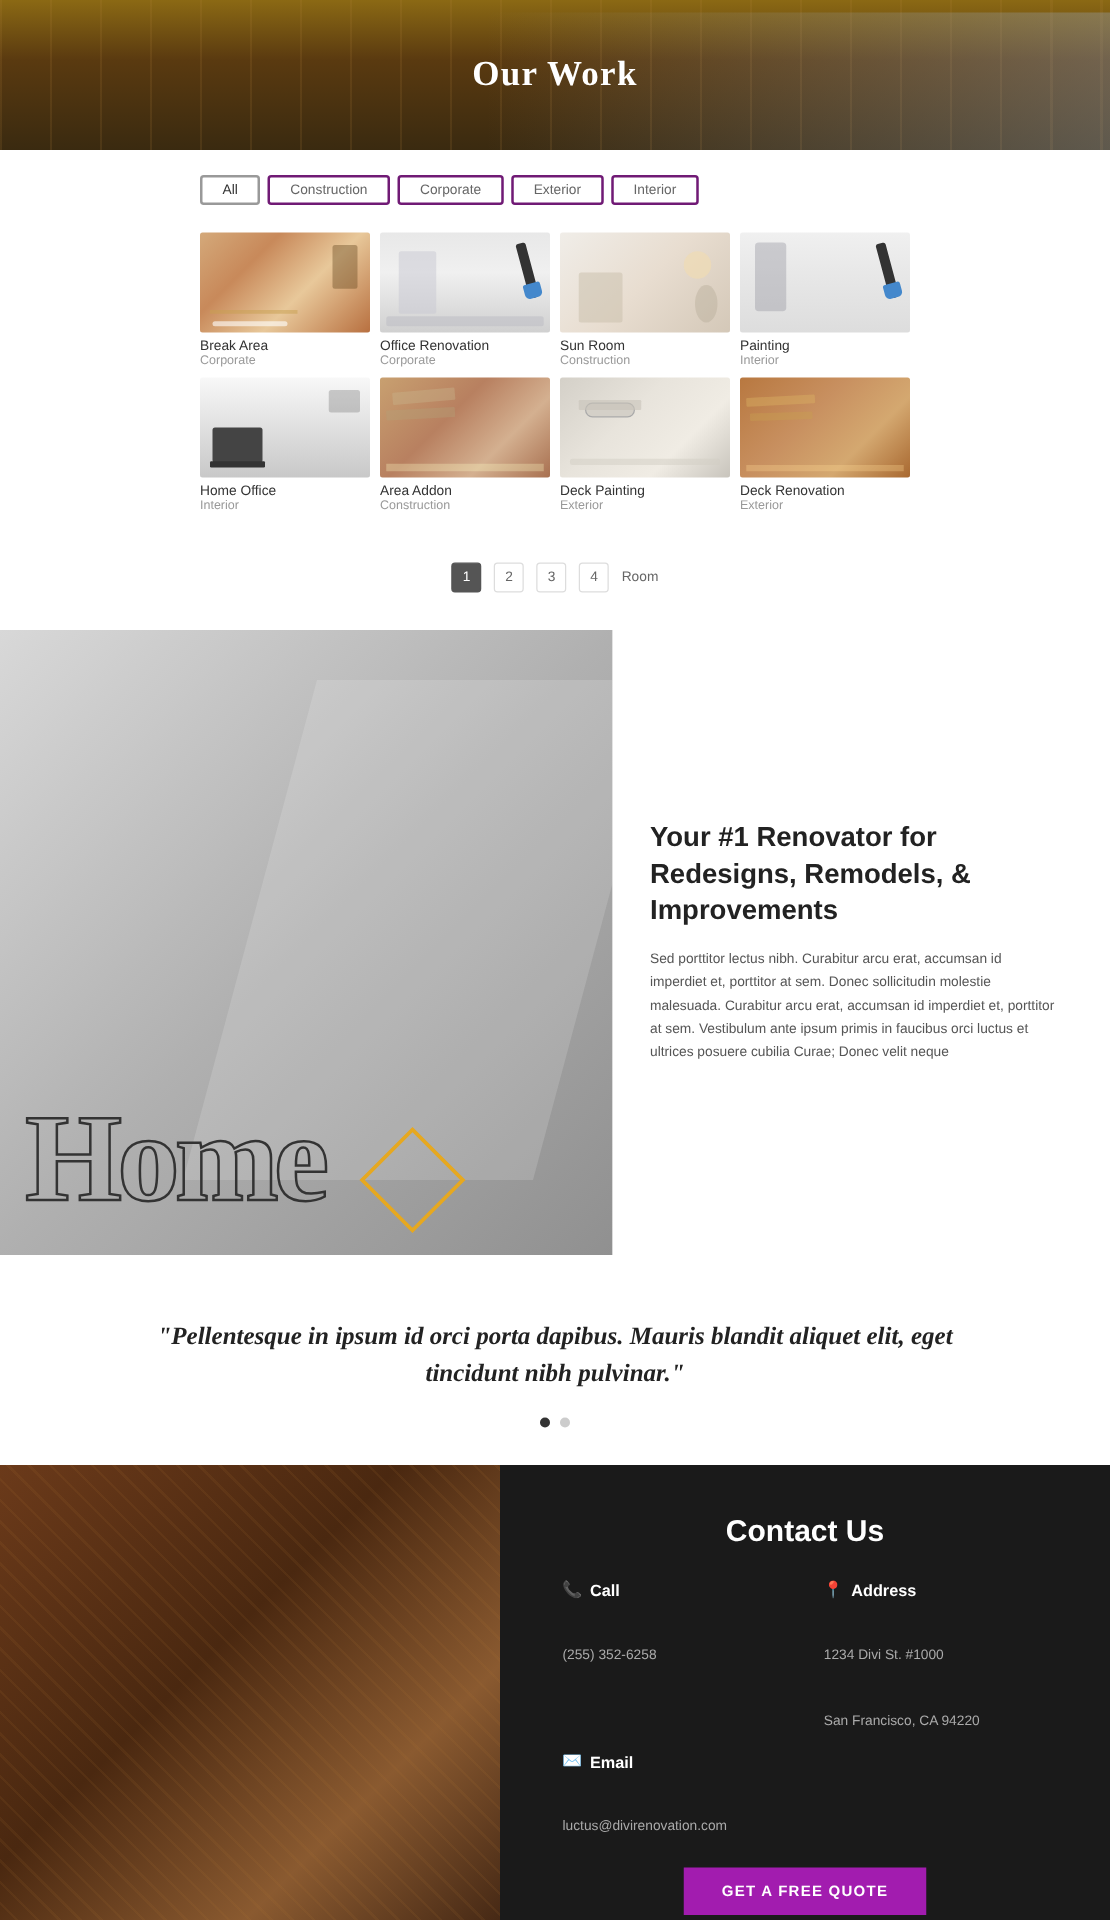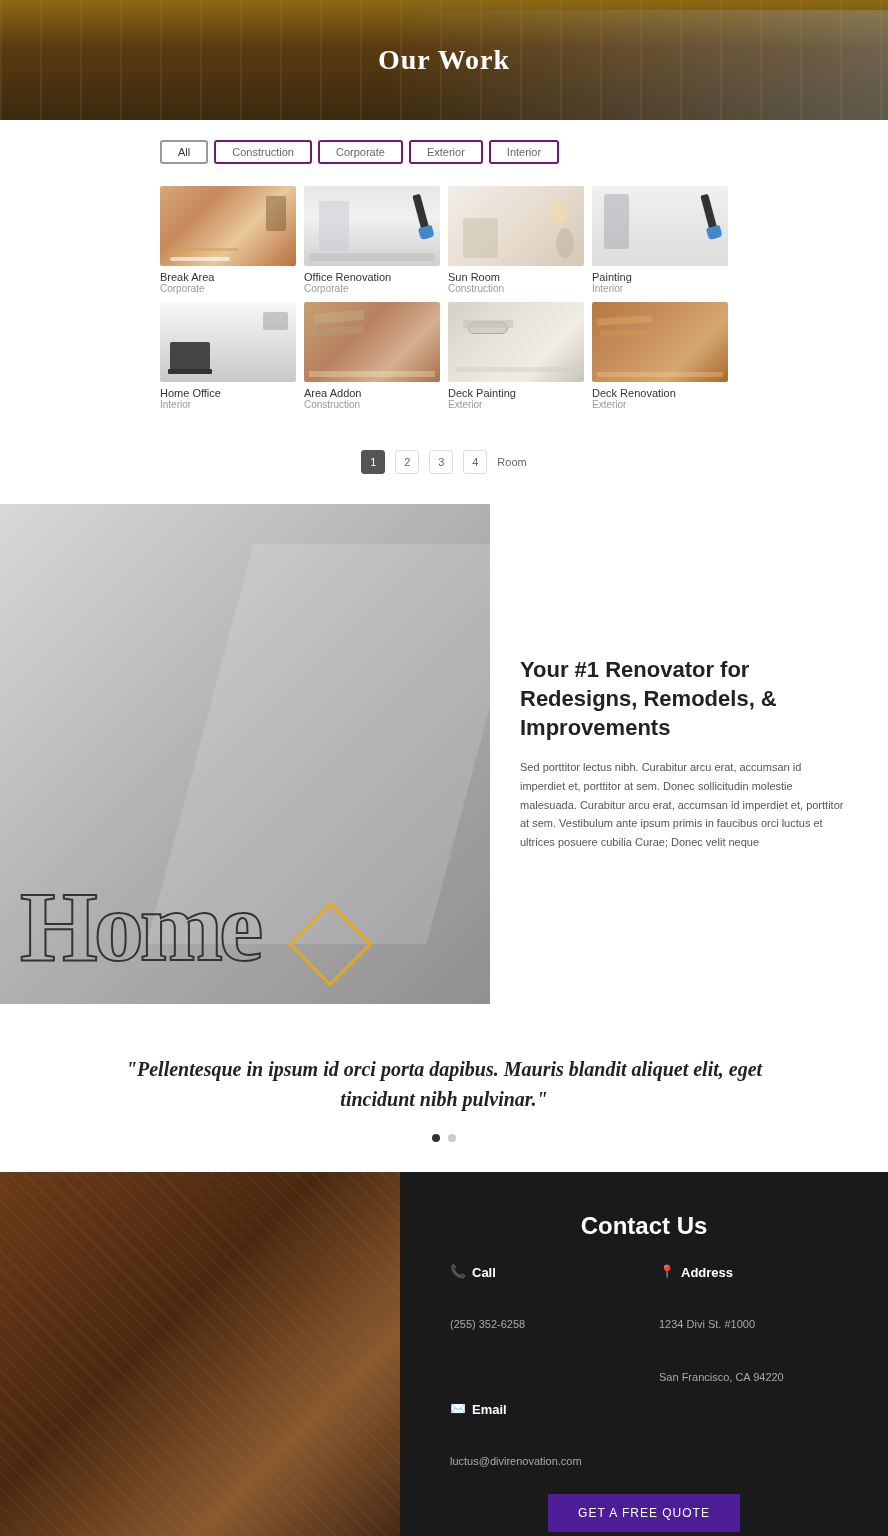--- a/index.html
+++ b/index.html
@@ -351,26 +351,26 @@
       font-family: sans-serif;
     }
     .contact-value {
       color: #aaa;
       font-size: 11px;
       font-family: sans-serif;
       line-height: 1.5;
       margin-top: 36px;
     }
     .cta-button {
-      background: #4c1d95;
+      background: #a21caf;
       color: #fff;
       border: none;
       padding: 12px 30px;
       font-size: 12px;
-      font-weight: normal;
+      font-weight: bold;
       letter-spacing: 1px;
       cursor: pointer;
       font-family: sans-serif;
       margin: 0 auto;
       display: block;
       text-transform: uppercase;
     }
 
     .roll-shape {
       position: absolute;

